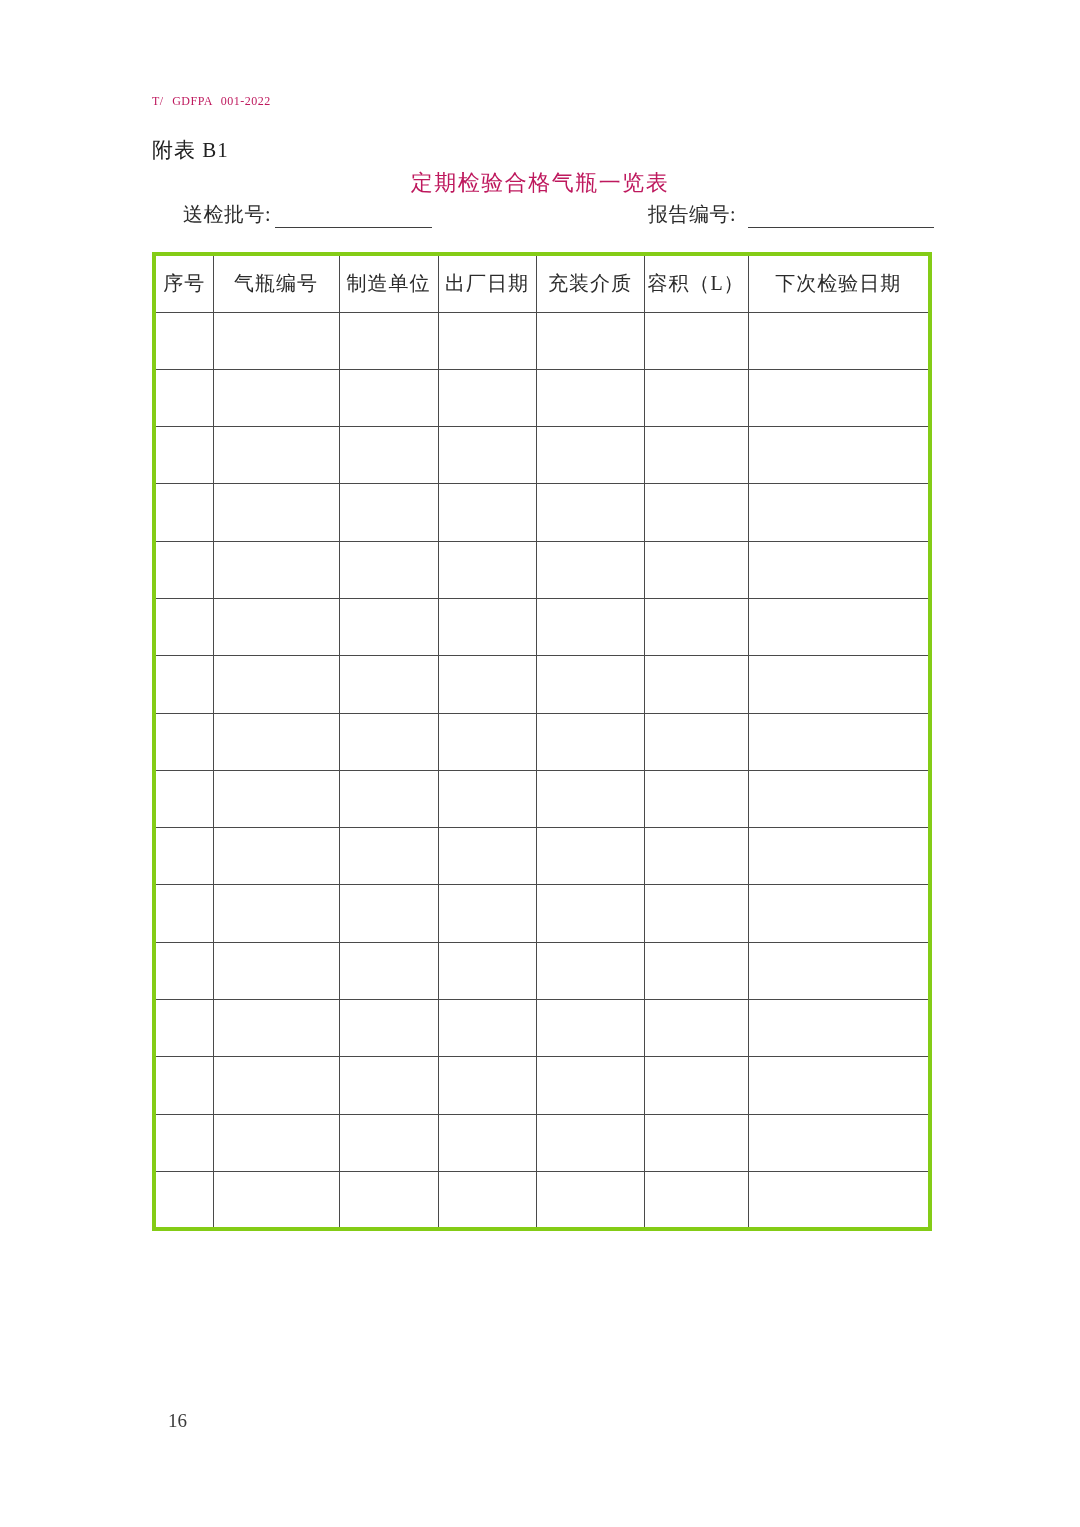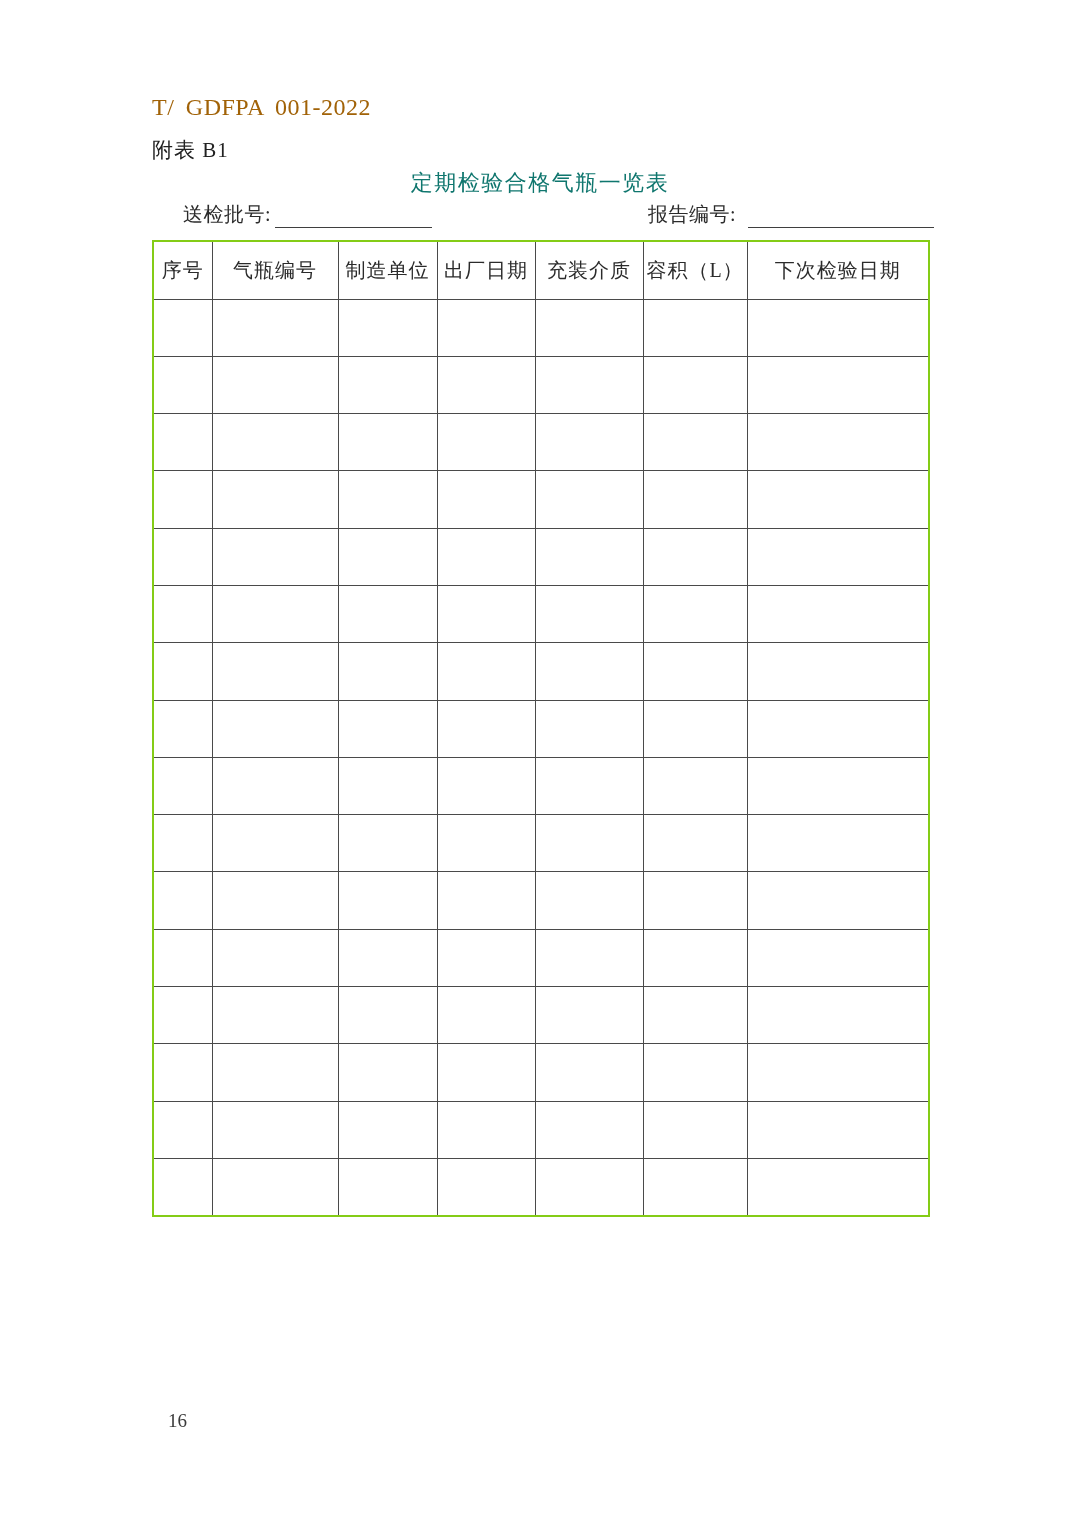--- a/index.html
+++ b/index.html
@@ -10,52 +10,52 @@
     color: #2b2b2b;
   }
   .page {
     position: relative;
     width: 1080px; height: 1527px;
     background: #ffffff;
     overflow: hidden;
   }
   .doc-ref {
     position: absolute; left: 152px; top: 94px;
-    font-size: 24px; letter-spacing: 0.5px; word-spacing: 5px;
-    color: #a16207;
+    font-size: 12px; letter-spacing: 0.5px; word-spacing: 5px;
+    color: #be185d;
   }
   .annex {
     position: absolute; left: 152px; top: 136px;
     font-size: 21px; font-weight: 400; letter-spacing: 1px;
     color: #222222;
   }
   .title {
     position: absolute; left: 0; top: 168px; width: 1080px;
     text-align: center; font-size: 22px; letter-spacing: 1.5px;
-    color: #0f766e;
+    color: #be185d;
   }
   .field {
     position: absolute; top: 201px;
     font-size: 20px; letter-spacing: 0.5px;
     white-space: nowrap;
   }
   .field-batch { left: 183px; }
   .field-report { left: 626px; margin-left: 22px; }
   .blank {
     display: inline-block;
     border-bottom: 1px solid #3f3f3f;
     height: 21px; vertical-align: bottom;
   }
   .blank-batch { width: 157px; margin-left: 4px; }
   .blank-report { width: 186px; margin-left: 12px; }
   table.record-table {
-    position: absolute; left: 152px; top: 240px;
+    position: absolute; left: 152px; top: 252px;
     width: 776px;
     border-collapse: collapse; table-layout: fixed;
-    border: 2px solid #84cc16;
+    border: 4px solid #84cc16;
   }
   .record-table th, .record-table td {
     border: 1px solid #4a4a4a;
     font-weight: normal;
     font-size: 20px;
     text-align: center;
     vertical-align: middle;
     letter-spacing: 1px;
     padding: 0;
     color: #2b2b2b;

